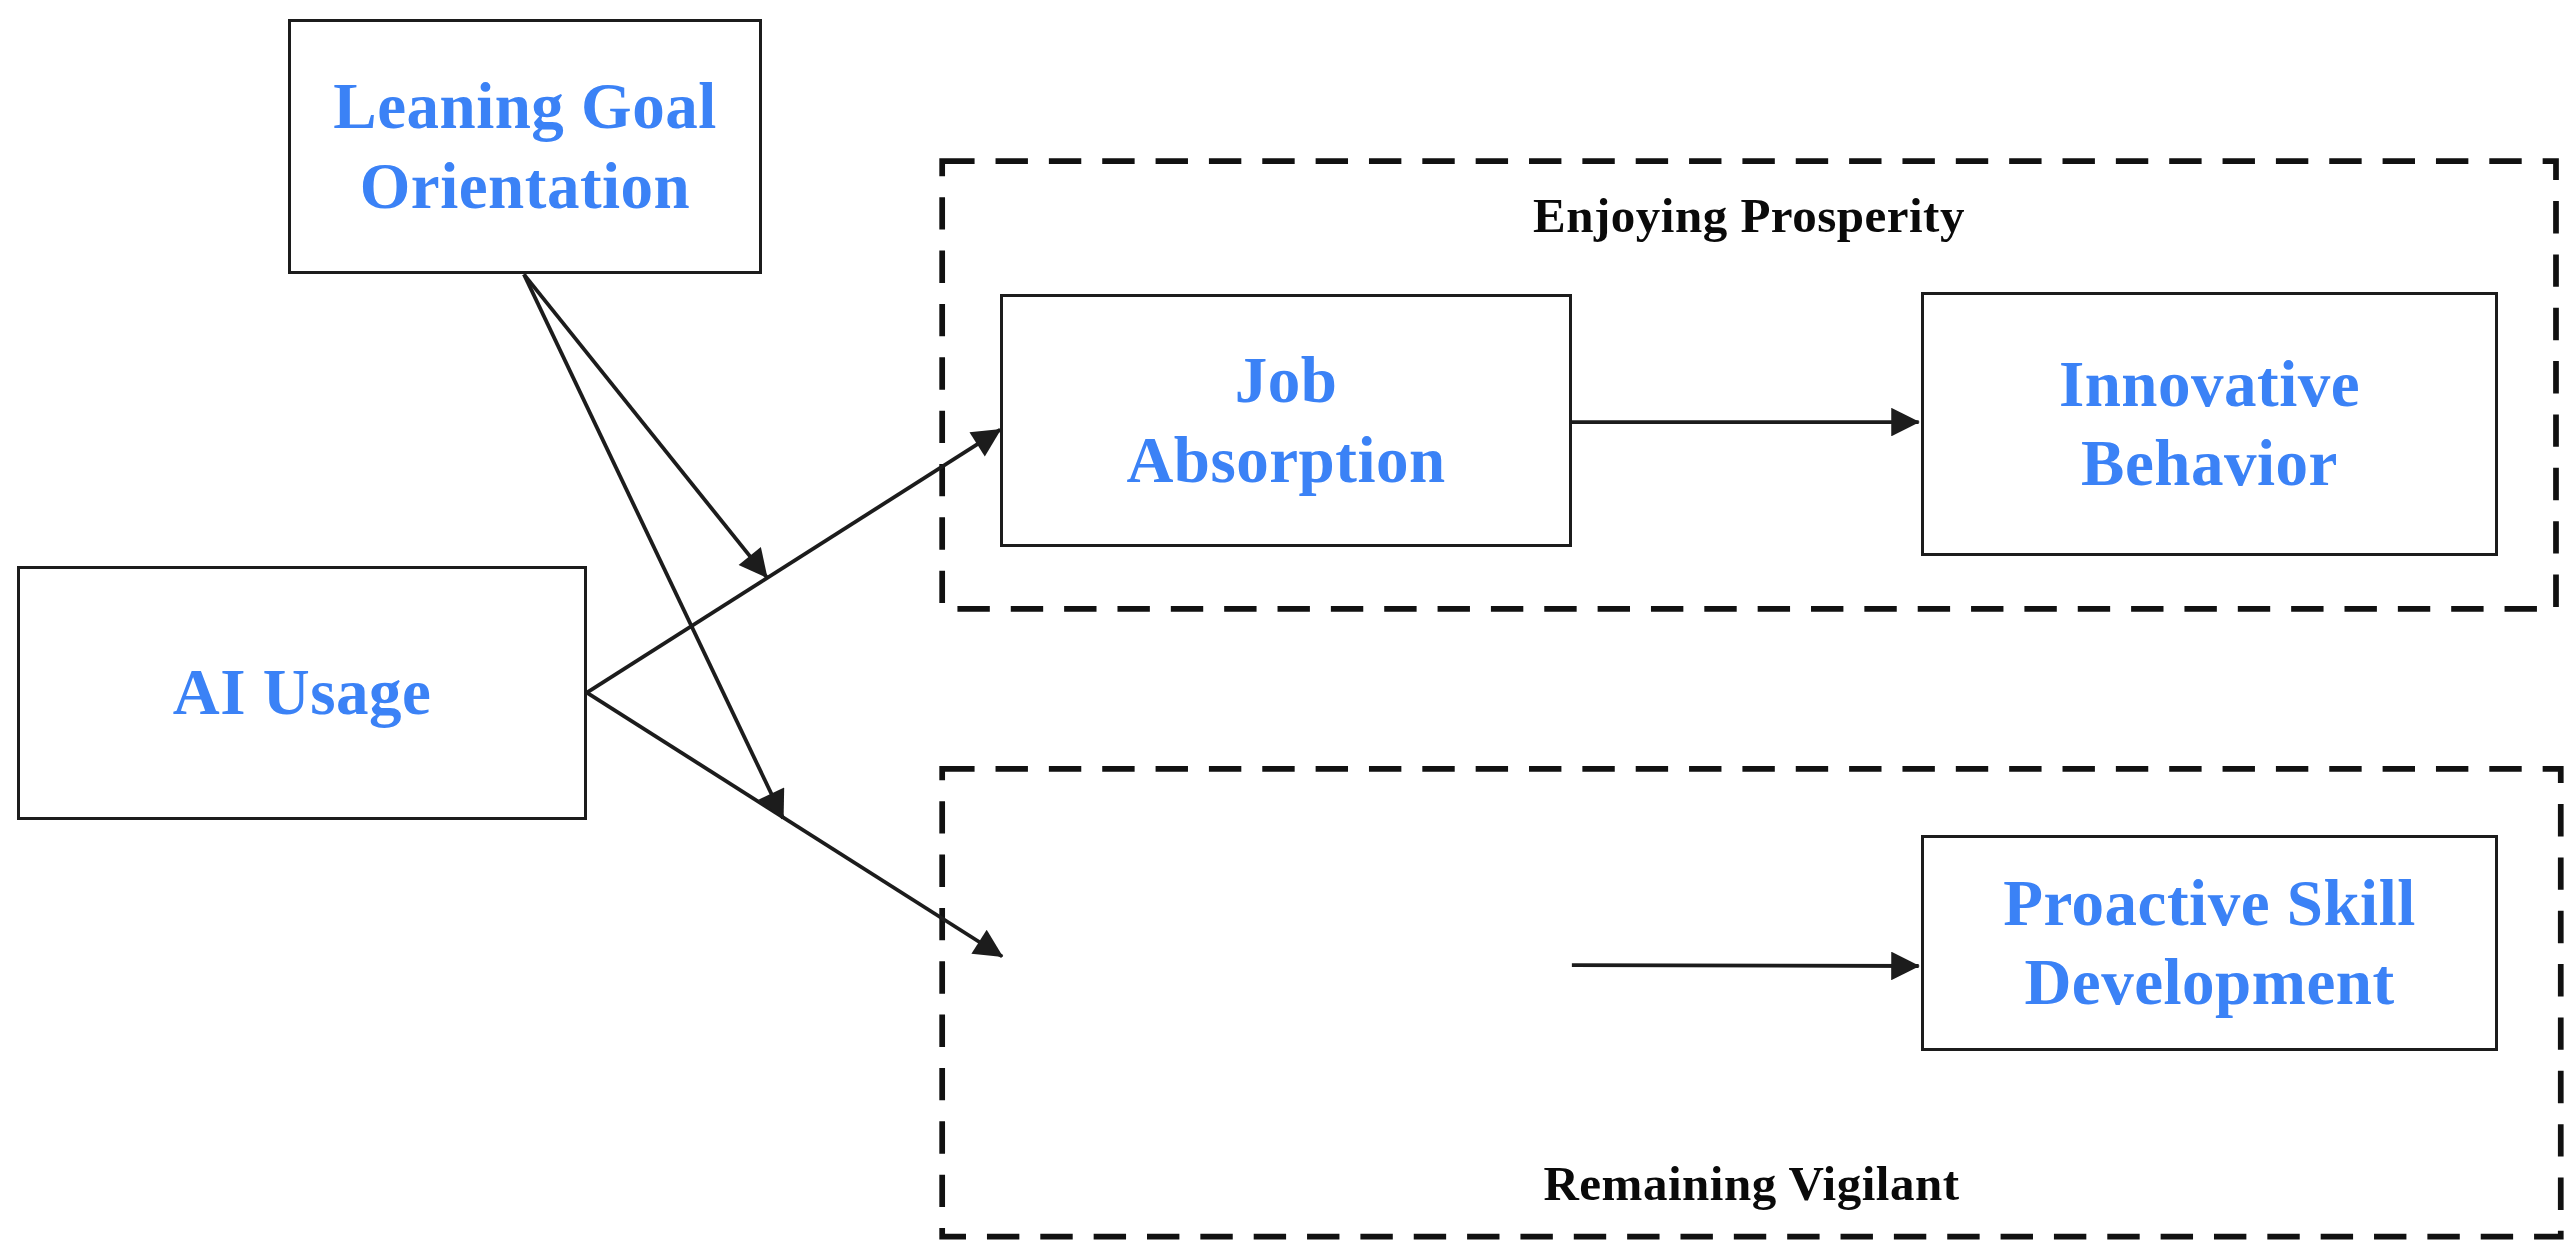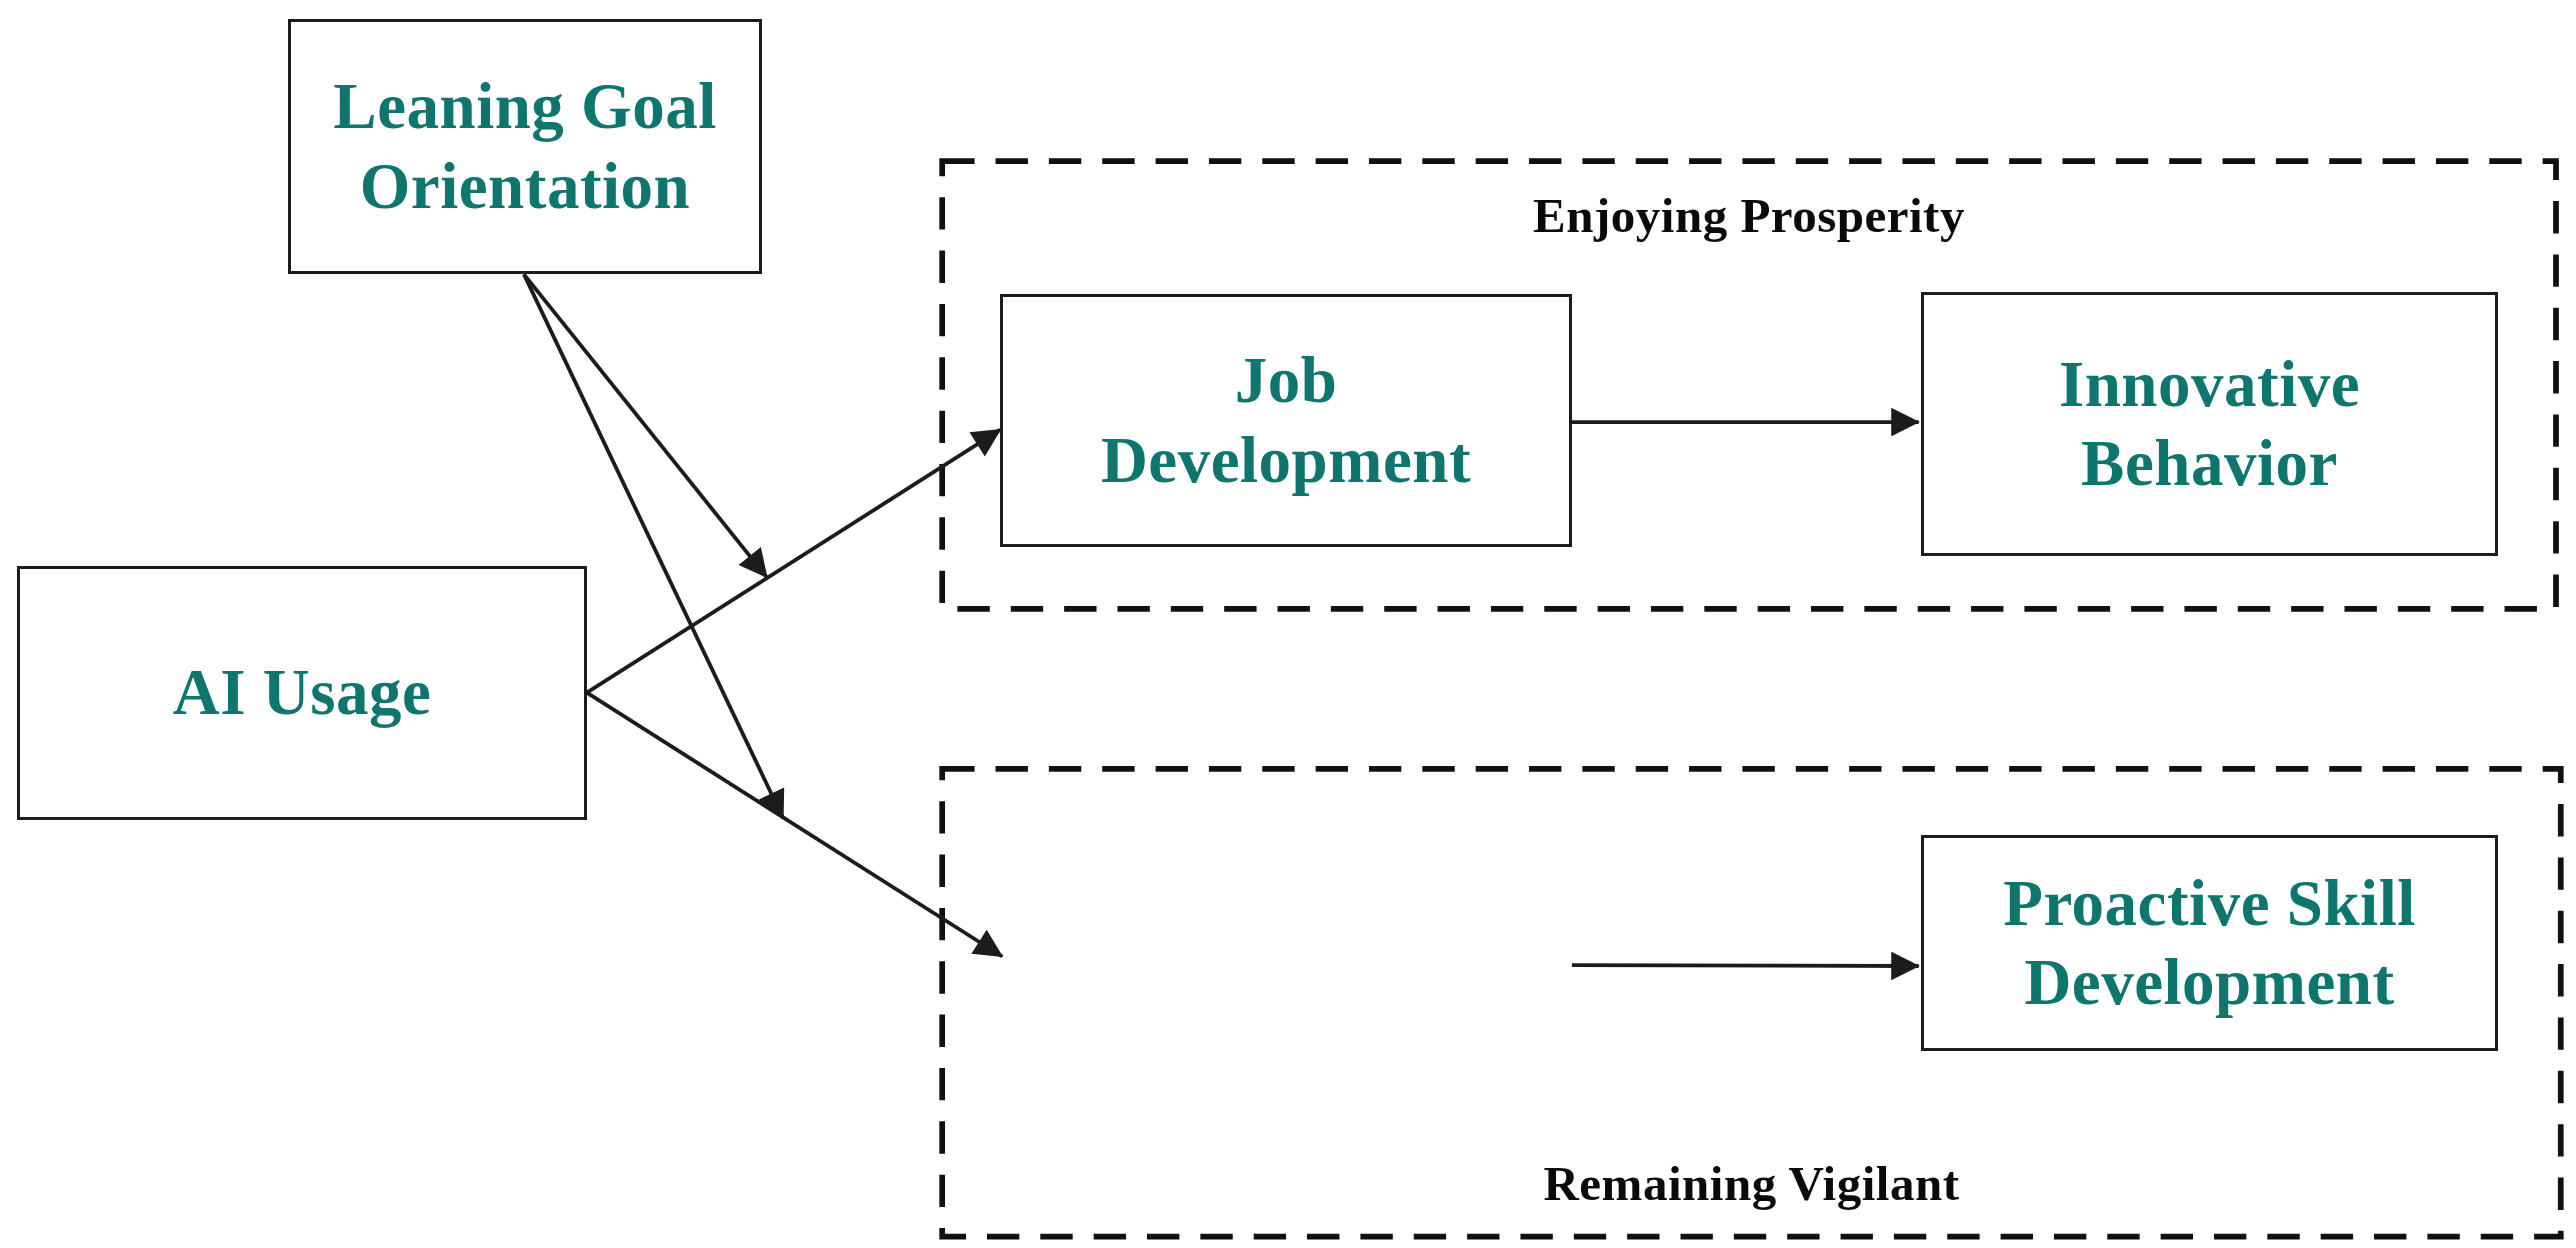--- a/index.html
+++ b/index.html
@@ -45,21 +45,21 @@
     align-items: center;
     justify-content: center;
     text-align: center;
     z-index: 2;
     box-sizing: border-box;
   }
   .node-label {
     font-weight: bold;
     font-size: 65px;
     line-height: 1.22;
-    color: #0f766e;
+    color: #3b82f6;
     white-space: pre-line;
     letter-spacing: 0.5px;
   }
   
   .group-label {
     position: absolute;
     z-index: 2;
     font-weight: bold;
     font-size: 49px;
     color: #0a0a0a;
@@ -104,21 +104,21 @@
     <span class="node-label">Leaning Goal
 Orientation</span>
   </div>
 
   <div class="node" id="node-ai-usage">
     <span class="node-label">AI Usage</span>
   </div>
 
   <div class="node" id="node-job-abs">
     <span class="node-label">Job
-Development</span>
+Absorption</span>
   </div>
   <div class="node" id="node-innov">
     <span class="node-label">Innovative
 Behavior</span>
   </div>
 
   <div class="node" id="node-proactive">
     <span class="node-label">Proactive Skill
 Development</span>
   </div>

